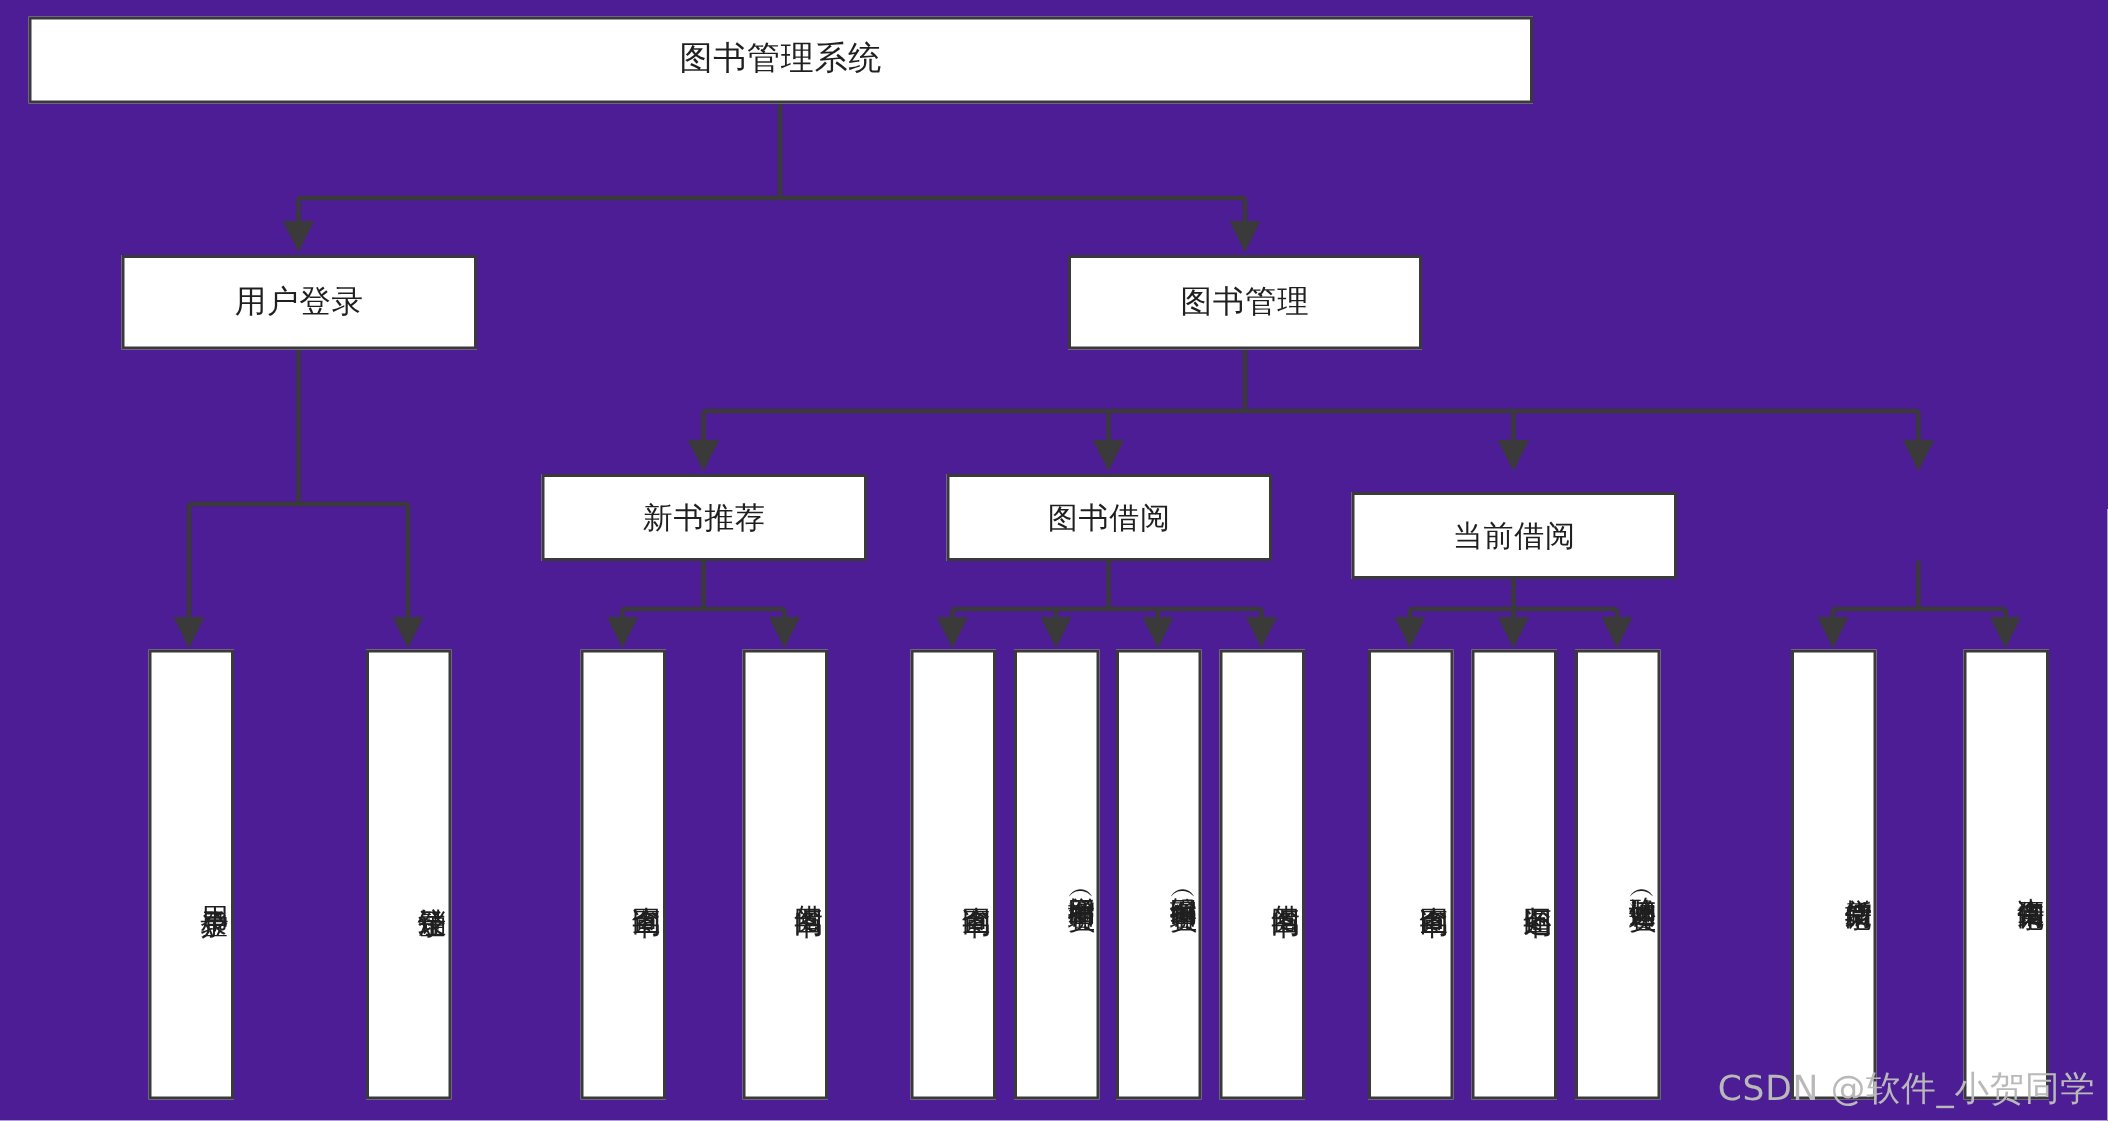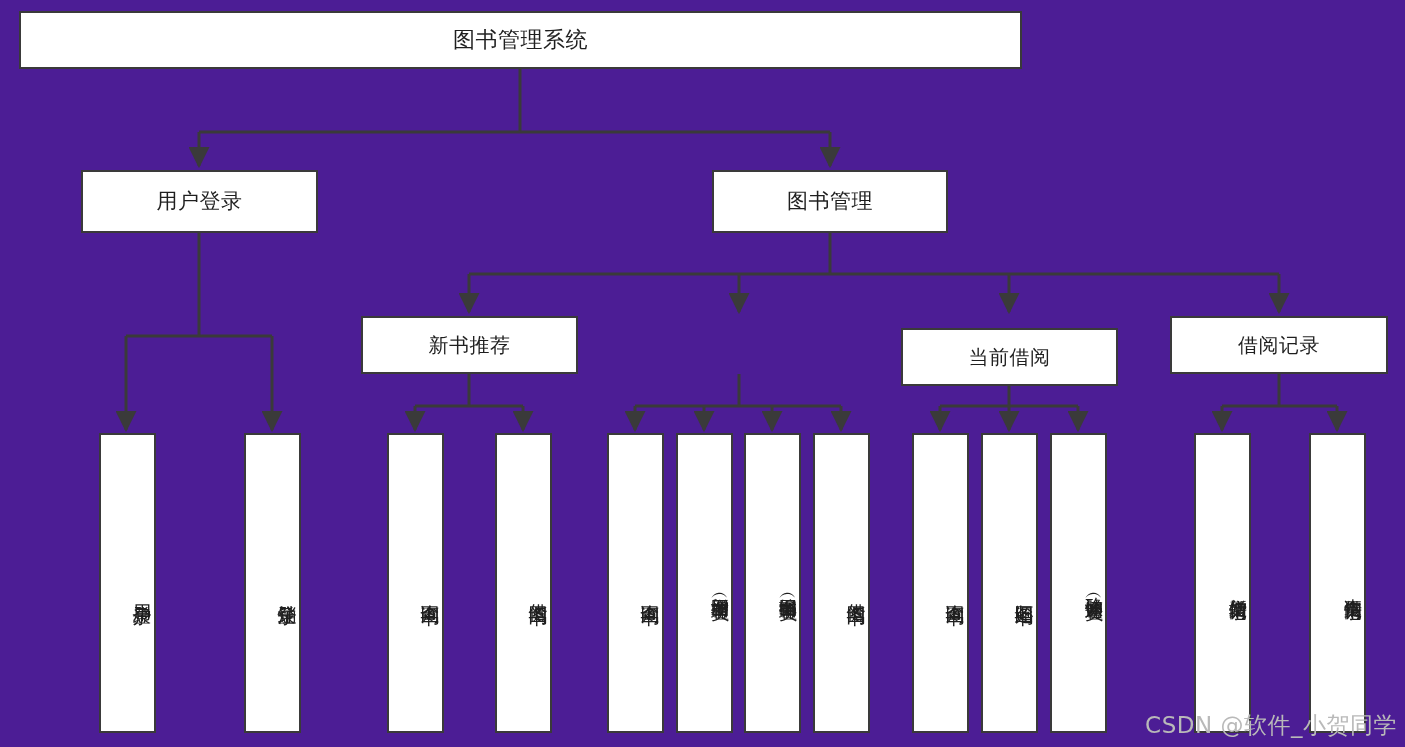--- a/index.html
+++ b/index.html
@@ -127,24 +127,24 @@
   </svg>
 
   <div class="node node-h node-root" style="left:19px; top:11px; width:1003px; height:58px;">图书管理系统</div>
 
   <div class="node node-h" style="left:81px; top:170px; width:237px; height:63px;">用户登录</div>
 
   <div class="node node-h" style="left:712px; top:170px; width:236px; height:63px;">图书管理</div>
 
   <div class="node node-h node-l3" style="left:361px; top:316px; width:217px; height:58px;">新书推荐</div>
 
+  <div class="node node-h node-l3" style="left:631px; top:316px; width:217px; height:58px;">图书借阅</div>
 
   <div class="node node-h node-l3" style="left:901px; top:328px; width:217px; height:58px;">当前借阅</div>
 
-  <div class="node node-h node-l3" style="left:1170px; top:316px; width:218px; height:58px;">借阅记录</div>
 
   <div class="node leaf" style="left:99px; top:433px; width:57px; height:300px;">用户登录</div>
 
   <div class="node leaf" style="left:244px; top:433px; width:57px; height:300px;">注销登录</div>
 
   <div class="node leaf" style="left:387px; top:433px; width:57px; height:300px;">查询图书</div>
 
   <div class="node leaf" style="left:495px; top:433px; width:57px; height:300px;">借阅图书</div>
 
   <div class="node leaf" style="left:607px; top:433px; width:57px; height:300px;">查询图书</div>

